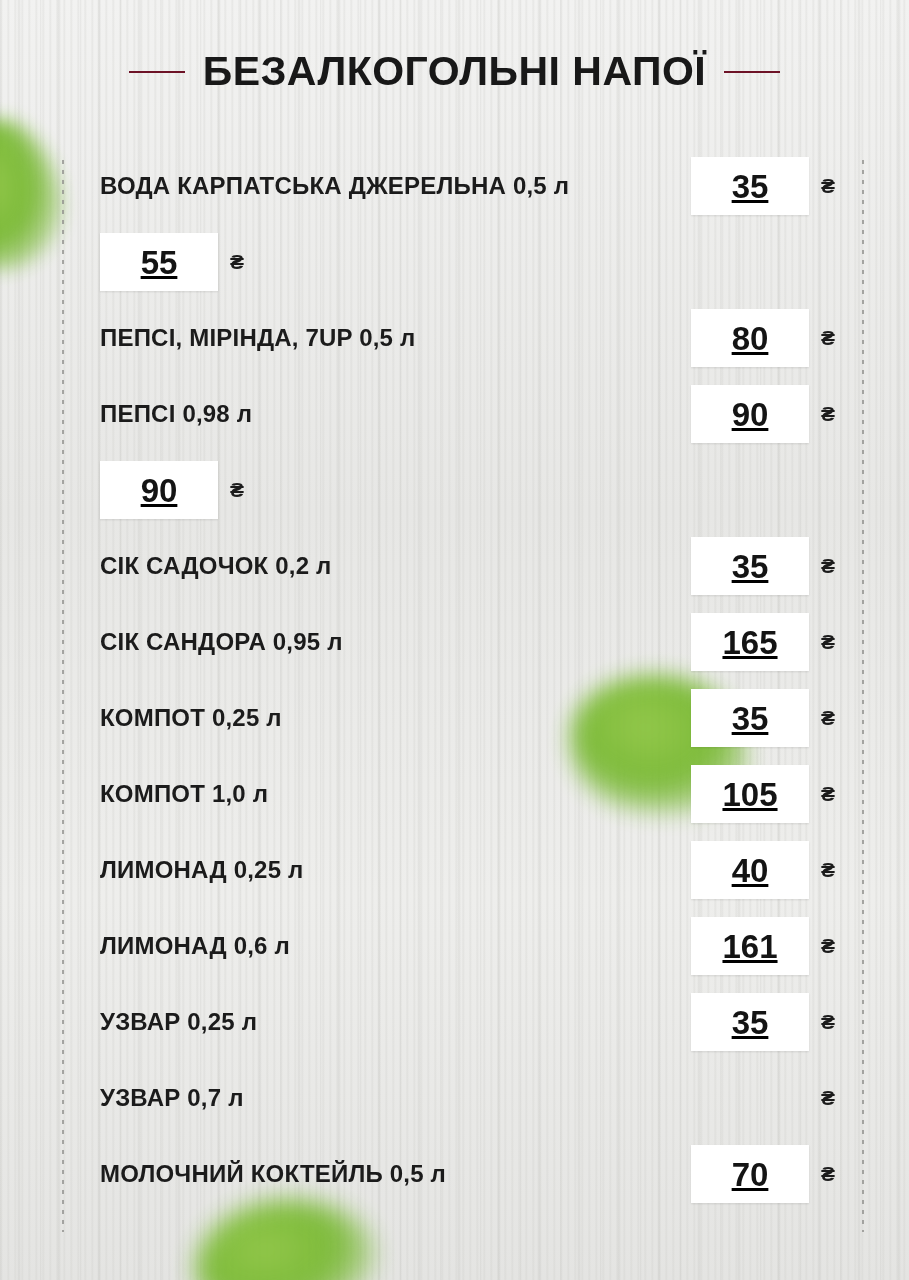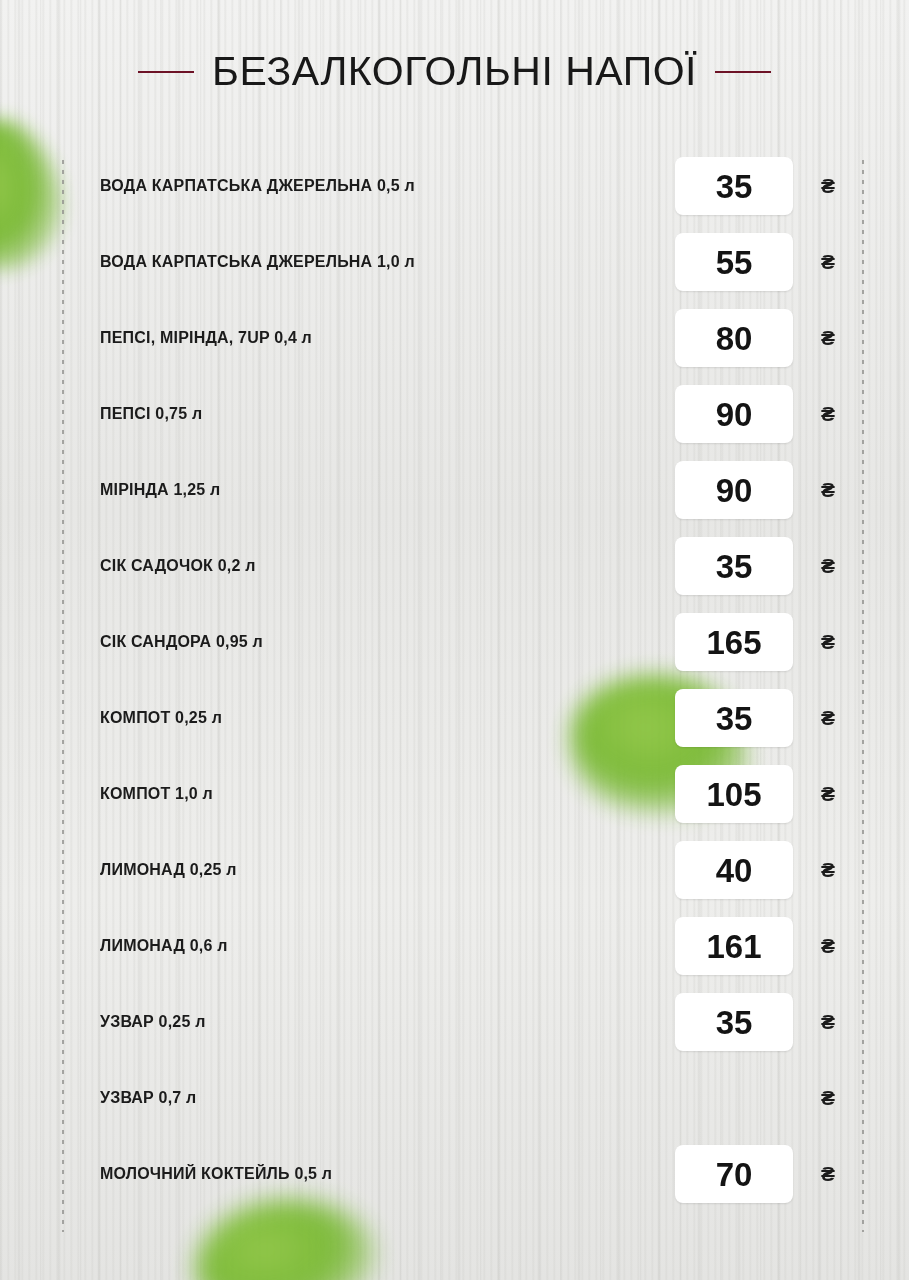--- a/index.html
+++ b/index.html
@@ -79,21 +79,21 @@
   }
   .rule {
     height: 2px;
     background: #6d1226;
     flex: 0 0 auto;
   }
   .rule-left { width: 56px; }
   .rule-right { width: 56px; }
   .title {
     font-size: 41px;
-    font-weight: 400;
+    font-weight: 700;
     letter-spacing: 0.5px;
     color: #181818;
     white-space: nowrap;
     text-transform: uppercase;
     font-family: "Liberation Sans", sans-serif;
   }
 
   
   .dots {
     position: absolute;
@@ -114,37 +114,38 @@
     left: 100px;
     width: 745px;
   }
   .row {
     display: flex;
     align-items: center;
     height: 76px;
   }
   .row-name {
     flex: 1 1 auto;
-    font-size: 16px;
+    font-size: 24px;
     font-weight: 700;
     color: #1b1b1b;
     letter-spacing: 0.2px;
     white-space: nowrap;
   }
   .price-box {
     width: 118px;
     height: 58px;
     background: #ffffff;
-    border-radius: 8px;
+    border-radius: 0;
     display: flex;
     align-items: center;
     justify-content: center;
     box-shadow: 0 1px 2px rgba(0,0,0,0.10);
     flex: 0 0 auto;
-    margin-right: 28px;
+    margin-right: 12px;
+    text-decoration: underline;
   }
   .price {
     font-size: 33px;
     font-weight: 700;
     color: #141414;
     line-height: 1;
   }
   .currency {
     width: 24px;
     font-size: 21px;
@@ -176,45 +177,43 @@
 
     <div class="row">
       <div class="row-name">ВОДА КАРПАТСЬКА ДЖЕРЕЛЬНА 0,5 л</div>
       <div class="price-box">
         <span class="price">35</span>
       </div>
       <div class="currency">₴</div>
     </div>
 
     <div class="row">
-      <div class="row-name">ВОДА КАРПАТСЬКА ДЖЕРЕЛЬНА 1,0 л</div>
       <div class="price-box">
         <span class="price">55</span>
       </div>
       <div class="currency">₴</div>
     </div>
 
     <div class="row">
-      <div class="row-name">ПЕПСІ, МІРІНДА, 7UP 0,4 л</div>
+      <div class="row-name">ПЕПСІ, МІРІНДА, 7UP 0,5 л</div>
       <div class="price-box">
         <span class="price">80</span>
       </div>
       <div class="currency">₴</div>
     </div>
 
     <div class="row">
-      <div class="row-name">ПЕПСІ 0,75 л</div>
+      <div class="row-name">ПЕПСІ 0,98 л</div>
       <div class="price-box">
         <span class="price">90</span>
       </div>
       <div class="currency">₴</div>
     </div>
 
     <div class="row">
-      <div class="row-name">МІРІНДА 1,25 л</div>
       <div class="price-box">
         <span class="price">90</span>
       </div>
       <div class="currency">₴</div>
     </div>
 
     <div class="row">
       <div class="row-name">СІК САДОЧОК 0,2 л</div>
       <div class="price-box">
         <span class="price">35</span>

